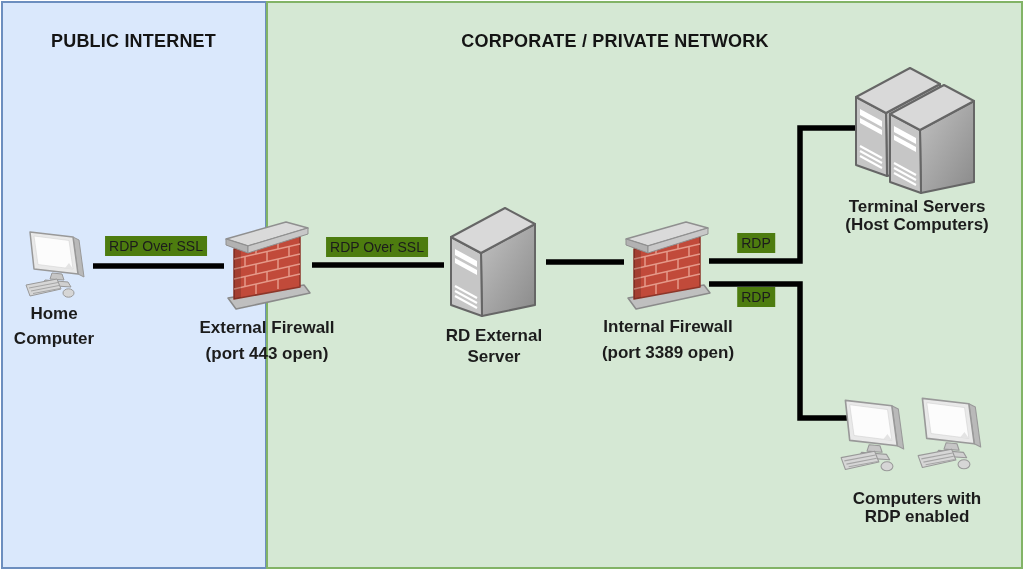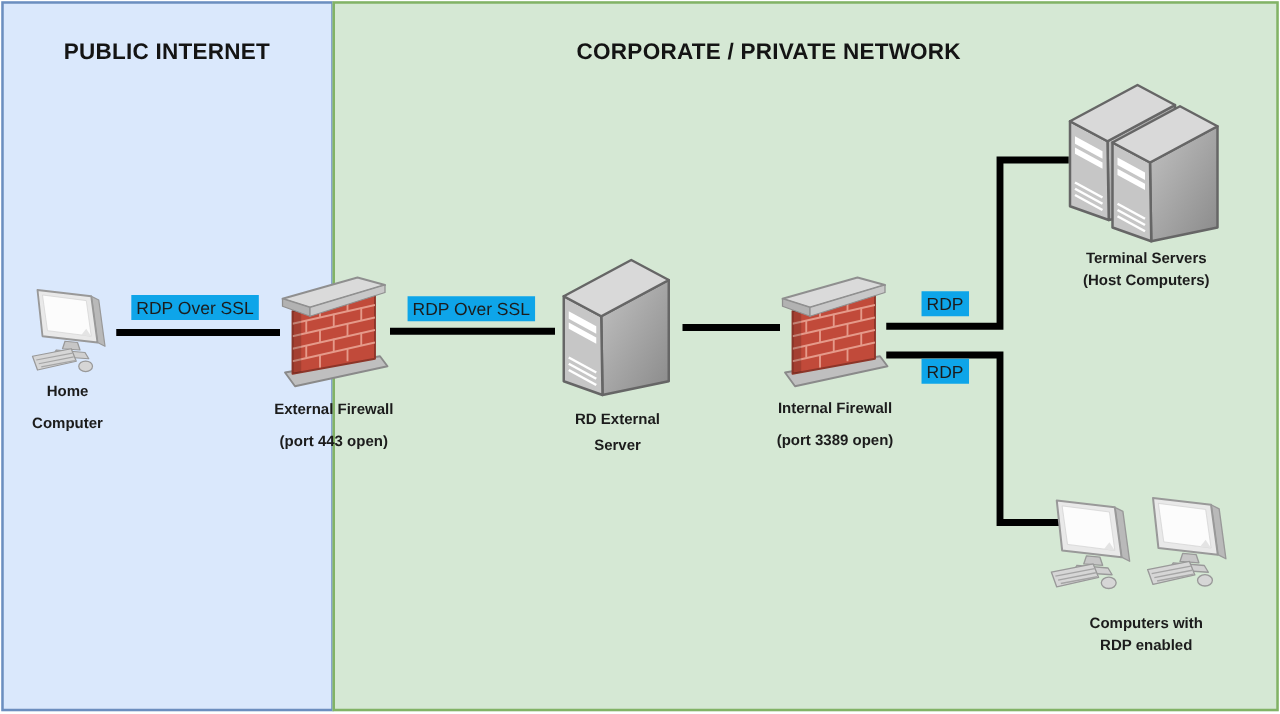--- a/index.html
+++ b/index.html
@@ -5,22 +5,22 @@
   html,body{margin:0;padding:0;background:#fff;}
   .canvas{position:relative;width:1024px;height:571px;font-family:"Liberation Sans",sans-serif;overflow:hidden;background:#fff;}
   .region{position:absolute;box-sizing:border-box;}
   .region-public{left:1px;top:1px;width:266px;height:568px;background:#dae8fc;border:2px solid #6c8ebf;}
   .region-corporate{left:266px;top:1px;width:757px;height:568px;background:#d5e8d4;border:2px solid #82b366;}
   .region-title{position:absolute;font-weight:bold;font-size:18px;color:#141414;text-align:center;letter-spacing:.2px;}
   .rt-public{left:0;top:31px;width:267px;}
   .rt-corporate{left:270px;top:31px;width:690px;text-align:center;}
   .edges{position:absolute;left:0;top:0;z-index:2;}
   .icon{position:absolute;z-index:3;}
-  .elabel{position:absolute;z-index:4;transform:translateX(-50%);background:#0ea5e9;font-size:14px;color:#1c1c1c;padding:1px 4px;white-space:nowrap;line-height:18px;}
-  .nlabel{position:absolute;z-index:4;transform:translateX(-50%);text-align:center;font-weight:bold;font-size:12px;color:#1c1c1c;line-height:17px;white-space:nowrap;}
+  .elabel{position:absolute;z-index:4;transform:translateX(-50%);background:#4d7c0f;font-size:14px;color:#1c1c1c;padding:1px 4px;white-space:nowrap;line-height:18px;}
+  .nlabel{position:absolute;z-index:4;transform:translateX(-50%);text-align:center;font-weight:bold;font-size:17px;color:#1c1c1c;line-height:17px;white-space:nowrap;}
   .nlabel .gap8{margin-top:8px;}
   .nlabel .gap9{margin-top:9px;}
   .nlabel .gap4{margin-top:4px;}
   .nlabel .gap1{margin-top:1px;}
 </style>
 </head>
 <body>
 
 <div class="canvas">
 

